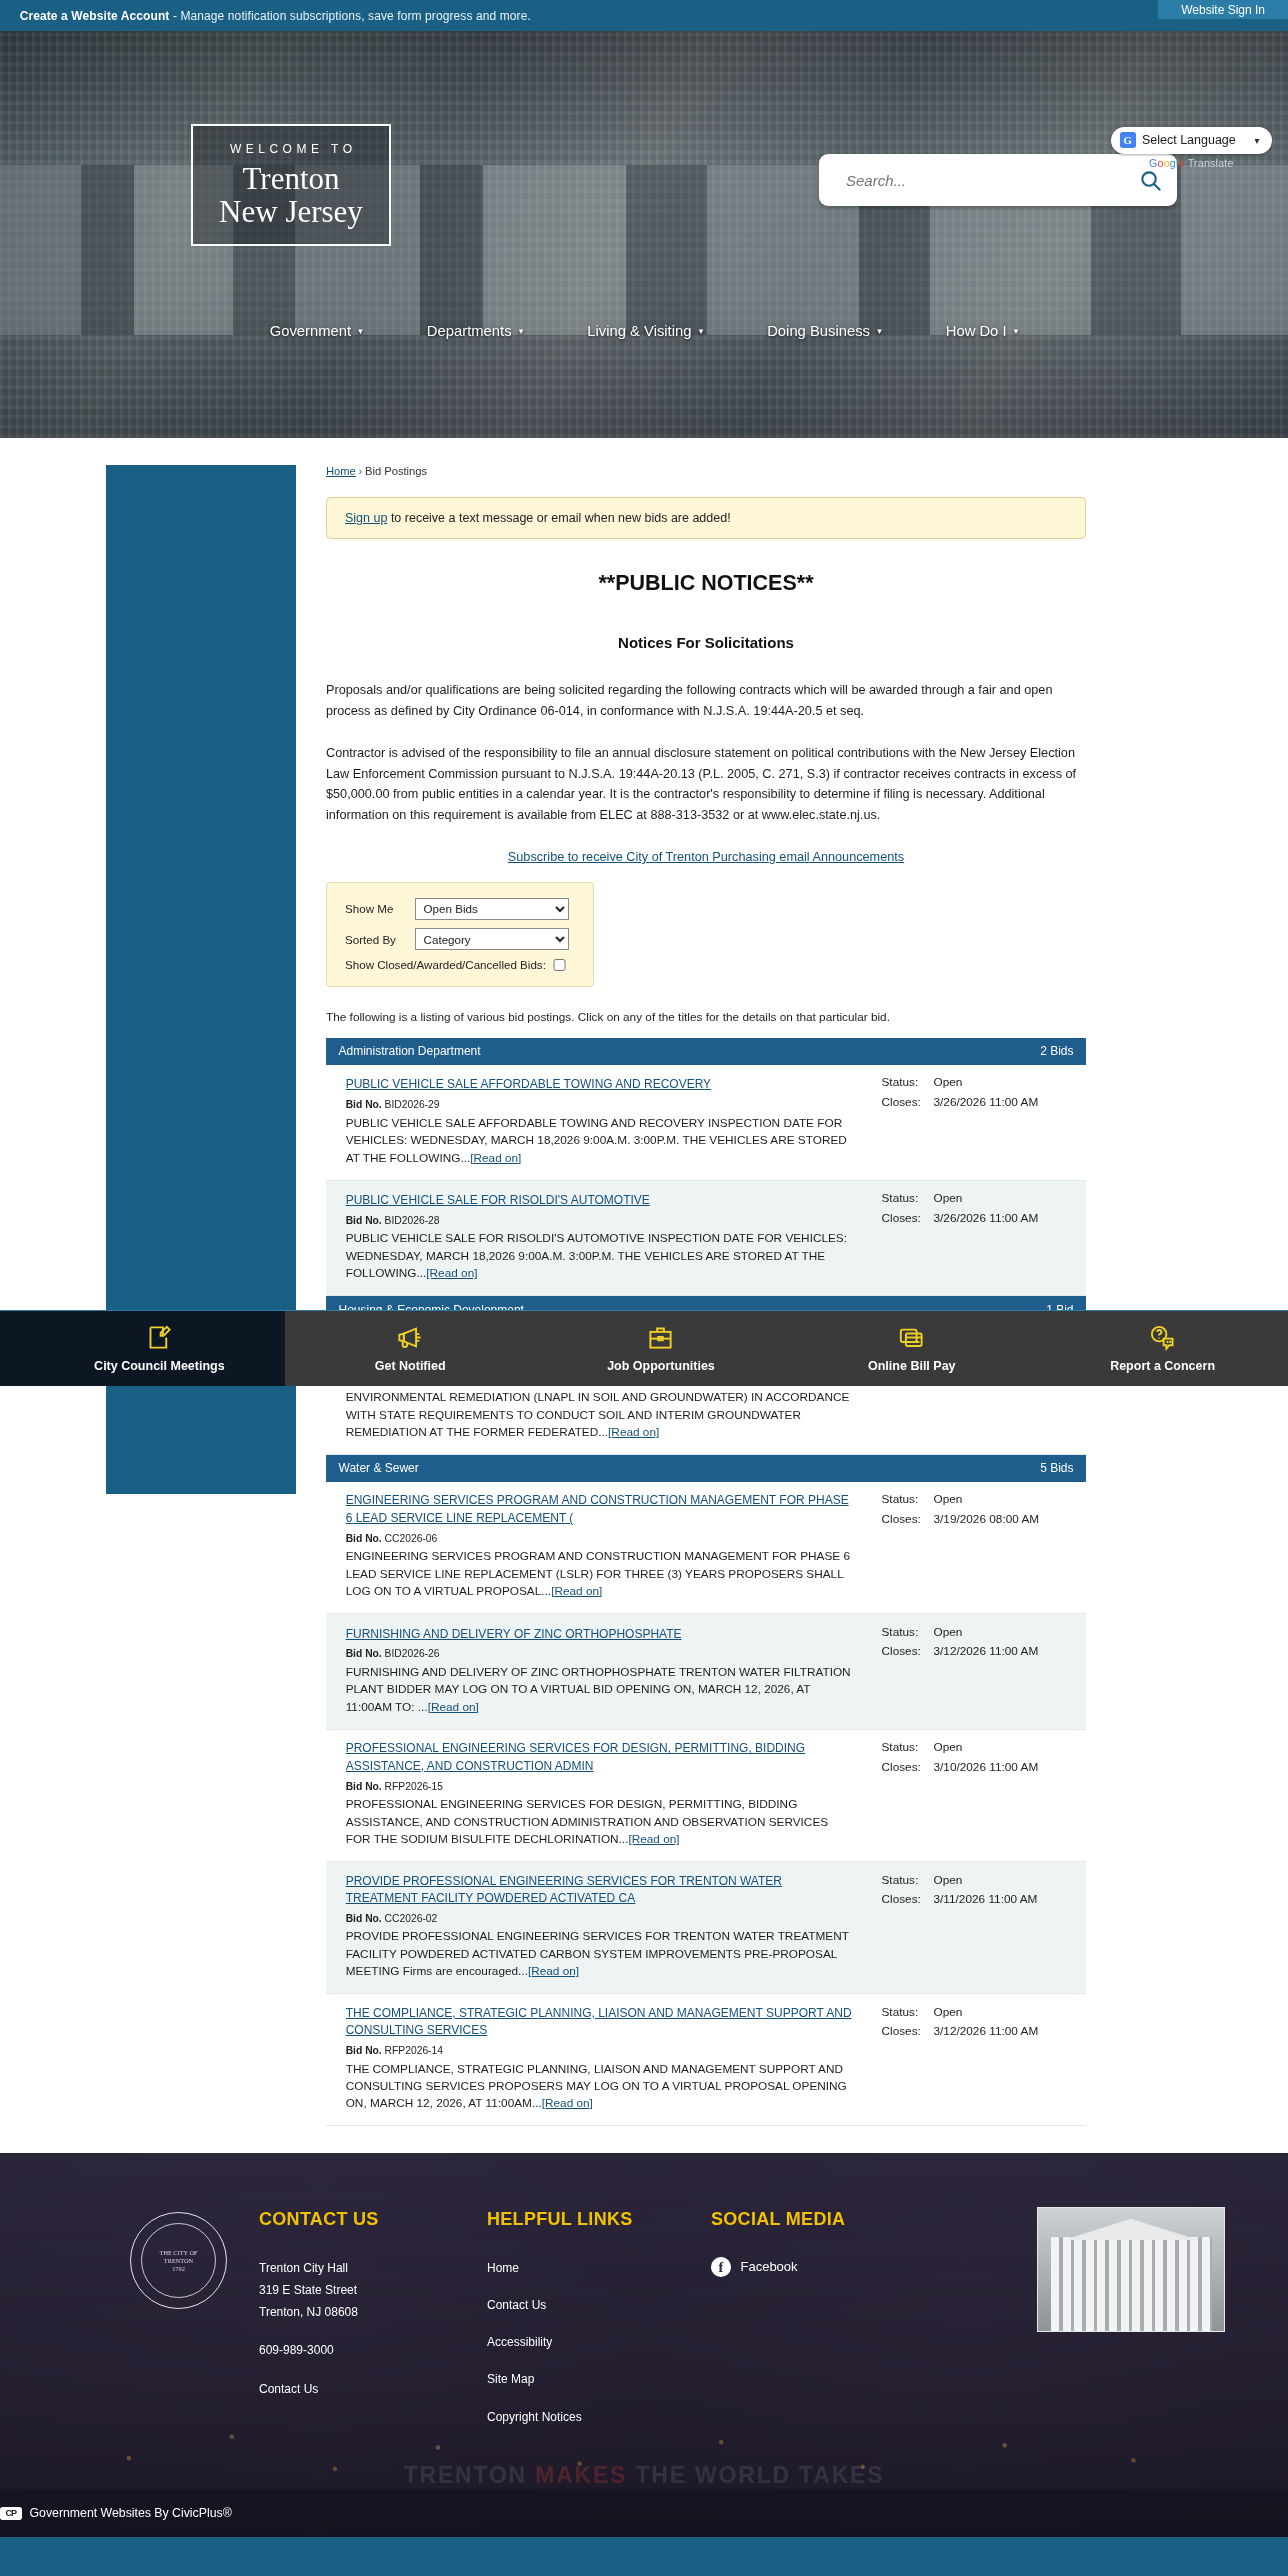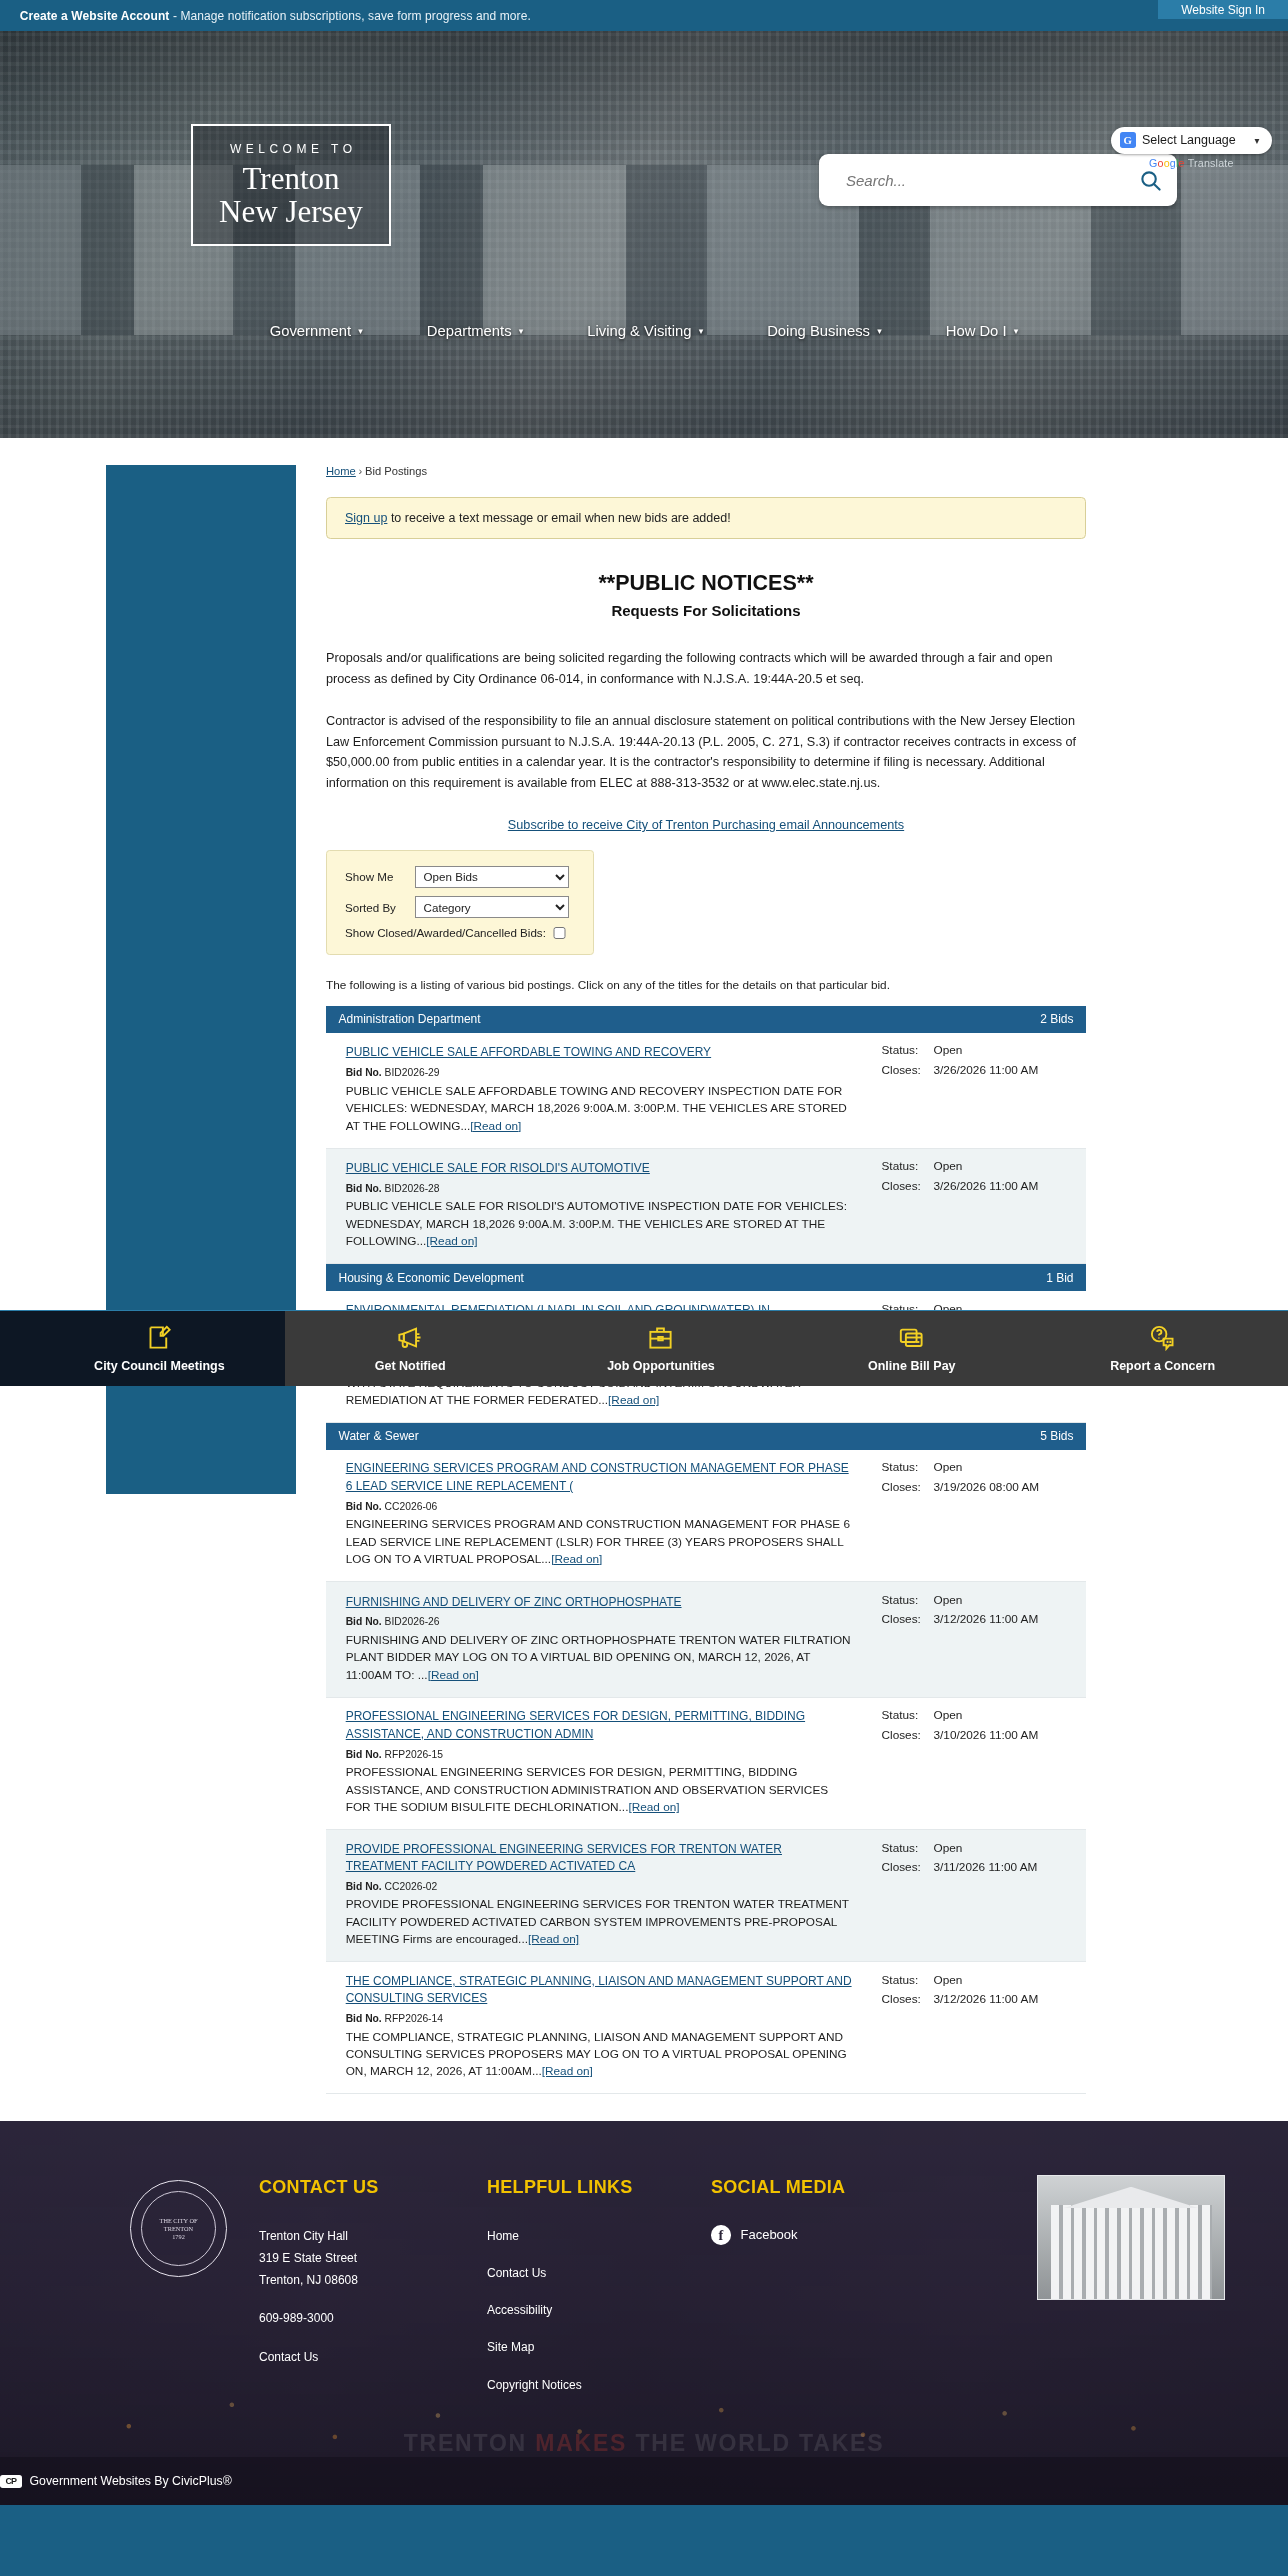--- a/index.html
+++ b/index.html
@@ -218,21 +218,21 @@
     font-size: 12.5px;
     color: #222;
     margin-bottom: 32px;
   }
   .alert-box a { color: #15507a; text-decoration: underline; cursor: pointer; }
 
   h1.notice-title {
     text-align: center;
     font-size: 21.5px;
     font-weight: bold;
-    margin-bottom: 6px;
+    margin-bottom: 38px;
     color: #111;
   }
   h2.notice-sub {
     text-align: center;
     font-size: 15px;
     font-weight: bold;
     margin-bottom: 29px;
     color: #111;
   }
   .para {
@@ -581,21 +581,21 @@
 
     <div class="breadcrumb">
       <a>Home</a><span class="sep">›</span><span>Bid Postings</span>
     </div>
 
     <div class="alert-box">
       <a>Sign up</a><span> to receive a text message or email when new bids are added!</span>
     </div>
 
     <h1 class="notice-title">**PUBLIC NOTICES**</h1>
-    <h2 class="notice-sub">Requests For Solicitations</h2>
+    <h2 class="notice-sub">Notices For Solicitations</h2>
 
     <p class="para">Proposals and/or qualifications are being solicited regarding the following contracts which will be awarded through a fair and open process as defined by City Ordinance 06-014, in conformance with N.J.S.A. 19:44A-20.5 et seq.</p>
     <p class="para">Contractor is advised of the responsibility to file an annual disclosure statement on political contributions with the New Jersey Election Law Enforcement Commission pursuant to N.J.S.A. 19:44A-20.13 (P.L. 2005, C. 271, S.3) if contractor receives contracts in excess of $50,000.00 from public entities in a calendar year. It is the contractor's responsibility to determine if filing is necessary. Additional information on this requirement is available from ELEC at 888-313-3532 or at www.elec.state.nj.us.</p>
 
     <div class="subscribe-line">
       <a>Subscribe to receive City of Trenton Purchasing email Announcements</a>
     </div>
 
     <div class="filter-panel">
       <div class="filter-row">

